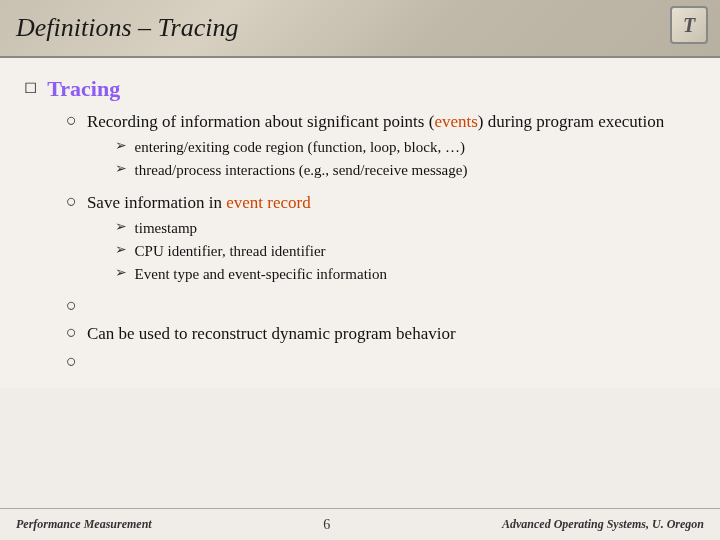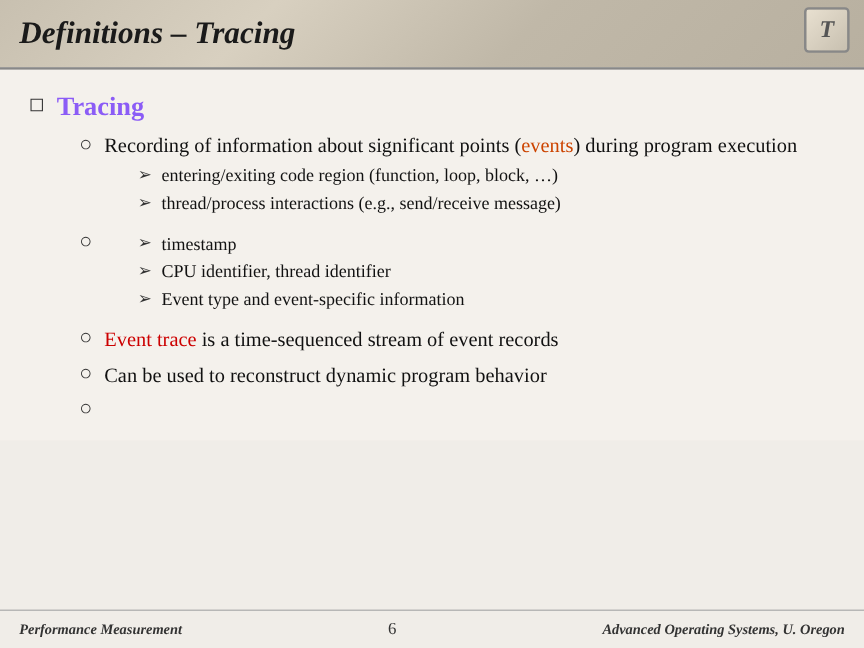--- a/index.html
+++ b/index.html
@@ -20,21 +20,21 @@
       background: linear-gradient(135deg, #c8c0b0 0%, #d8d0c0 30%, #c0b8a8 60%, #b8b0a0 100%);
       border-bottom: 2px solid #888;
       display: flex;
       align-items: center;
       padding: 0 16px;
       position: relative;
     }
 
     .header-title {
       font-size: 26px;
-      font-weight: bold;
+      font-weight: normal;
       font-style: italic;
       color: #1a1a1a;
     }
 
     .header-logo {
       position: absolute;
       right: 12px;
       top: 6px;
       width: 38px;
       height: 38px;
@@ -205,42 +205,42 @@
             <span class="bullet3">➢</span>
             <span class="level3-text">thread/process interactions (e.g., send/receive message)</span>
           </div>
         </div>
       </div>
     </div>
 
     <div class="level2">
       <span class="bullet2">○</span>
       <div>
+        <span class="level2-text">
+          Save information in <span class="highlight-orange">event record</span>
+        </span>
         <div class="sub-sub-items">
           <div class="level3">
             <span class="bullet3">➢</span>
             <span class="level3-text">timestamp</span>
           </div>
           <div class="level3">
             <span class="bullet3">➢</span>
             <span class="level3-text">CPU identifier, thread identifier</span>
           </div>
           <div class="level3">
             <span class="bullet3">➢</span>
             <span class="level3-text">Event type and event-specific information</span>
           </div>
         </div>
       </div>
     </div>
 
     <div class="level2">
       <span class="bullet2">○</span>
-      <span class="level2-text">
-        <span class="highlight-red">Event trace</span> is a time-sequenced stream of event records
-      </span>
     </div>
 
     <div class="level2">
       <span class="bullet2">○</span>
       <span class="level2-text">Can be used to reconstruct dynamic program behavior</span>
     </div>
 
     <div class="level2">
       <span class="bullet2">○</span>
     </div>

